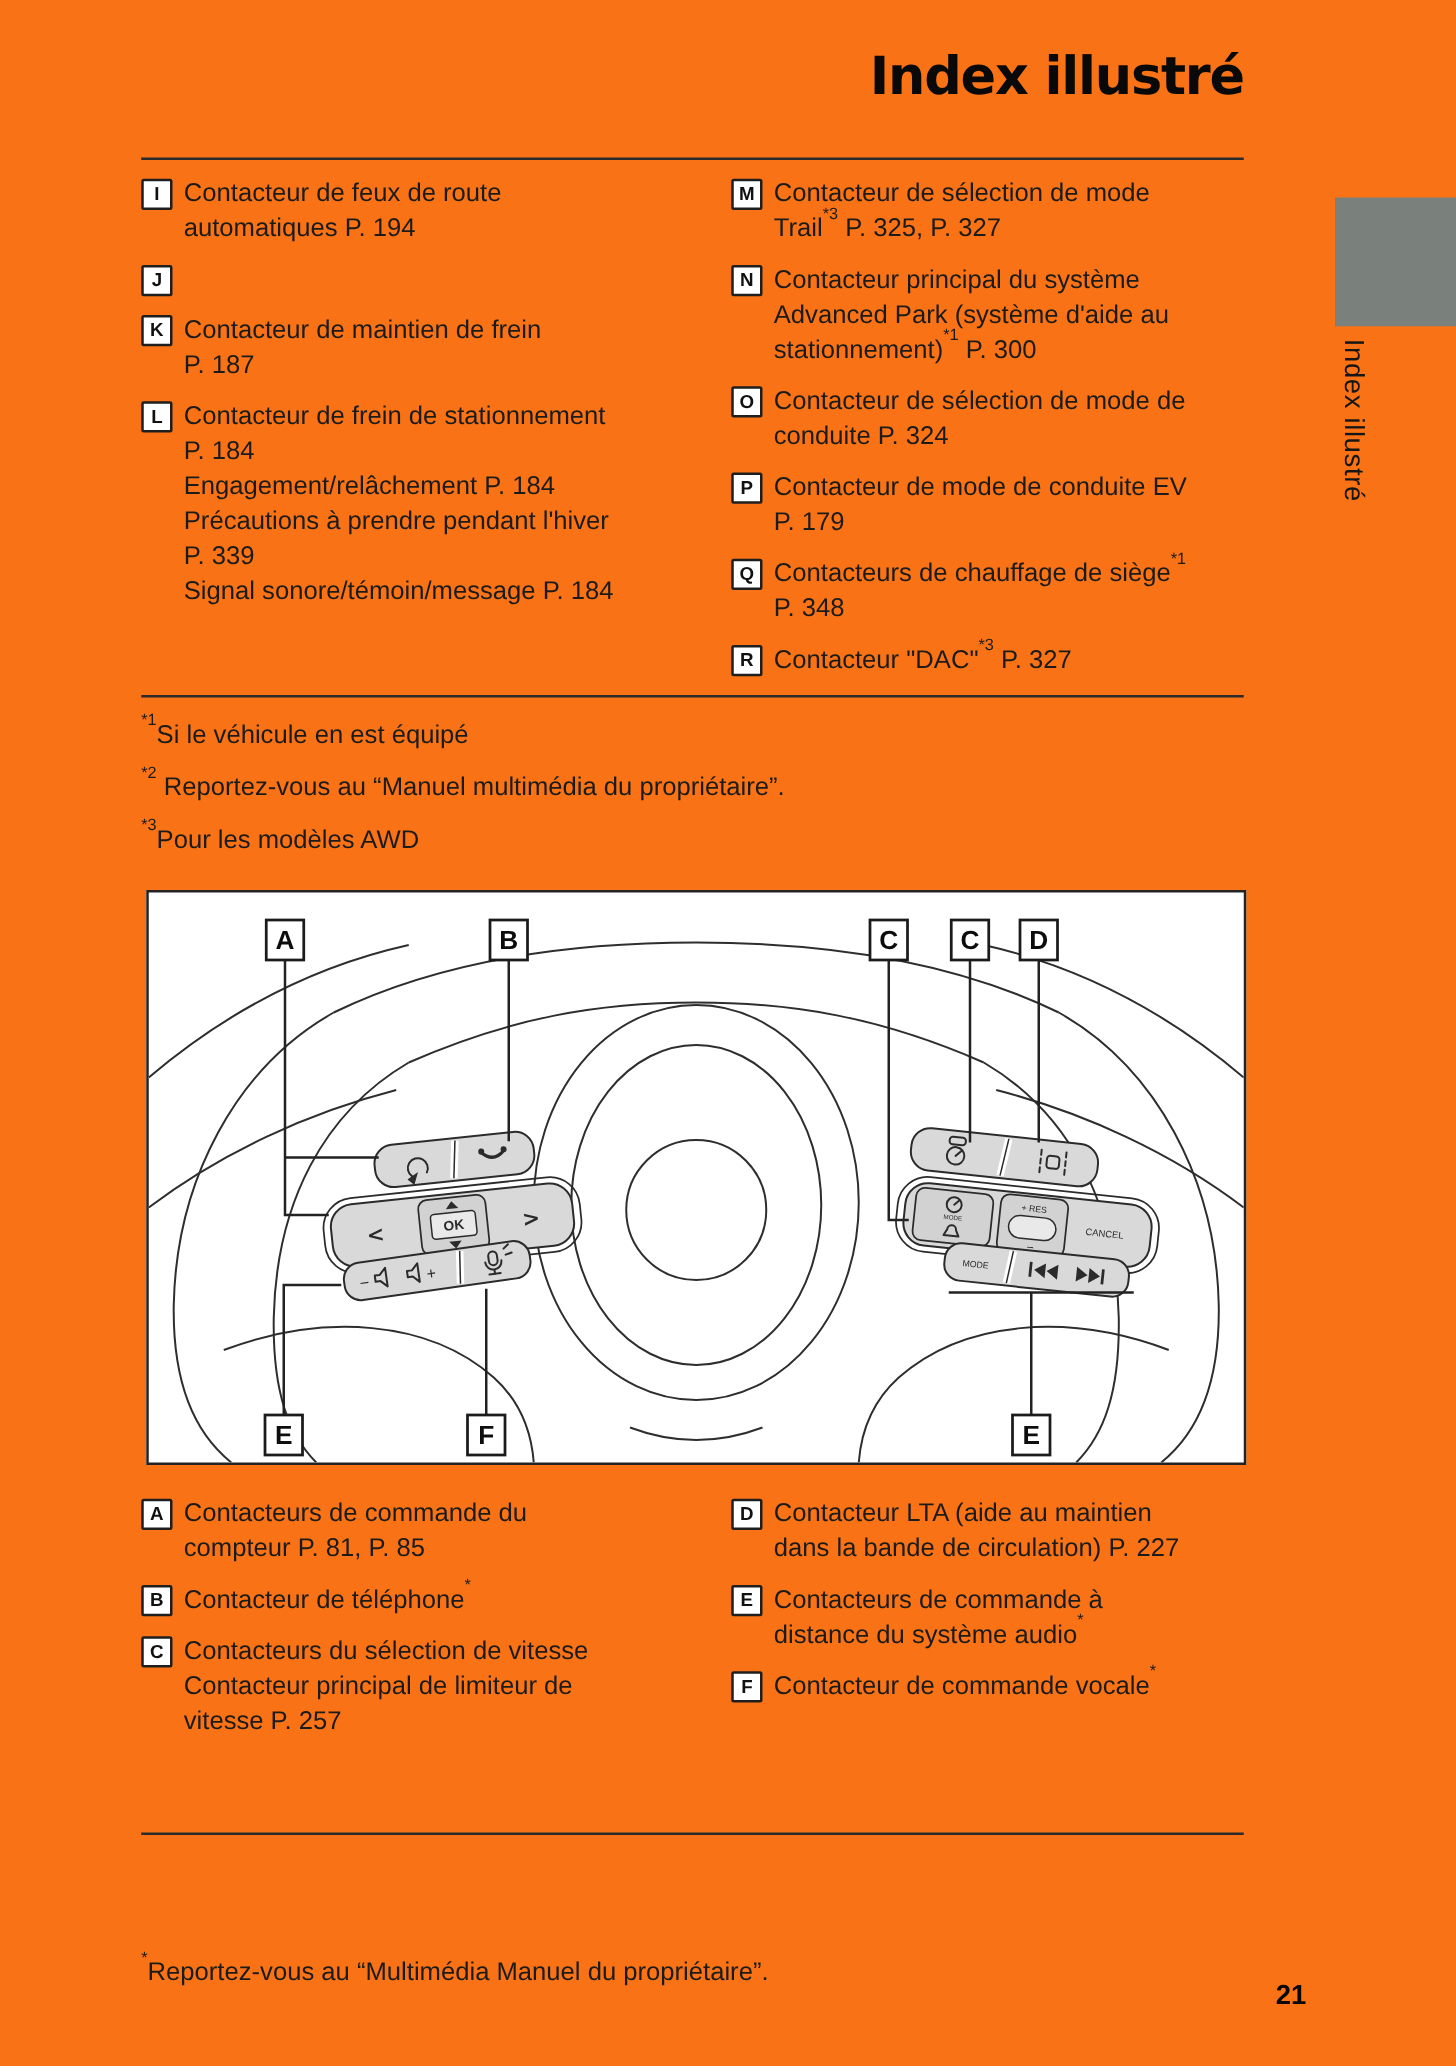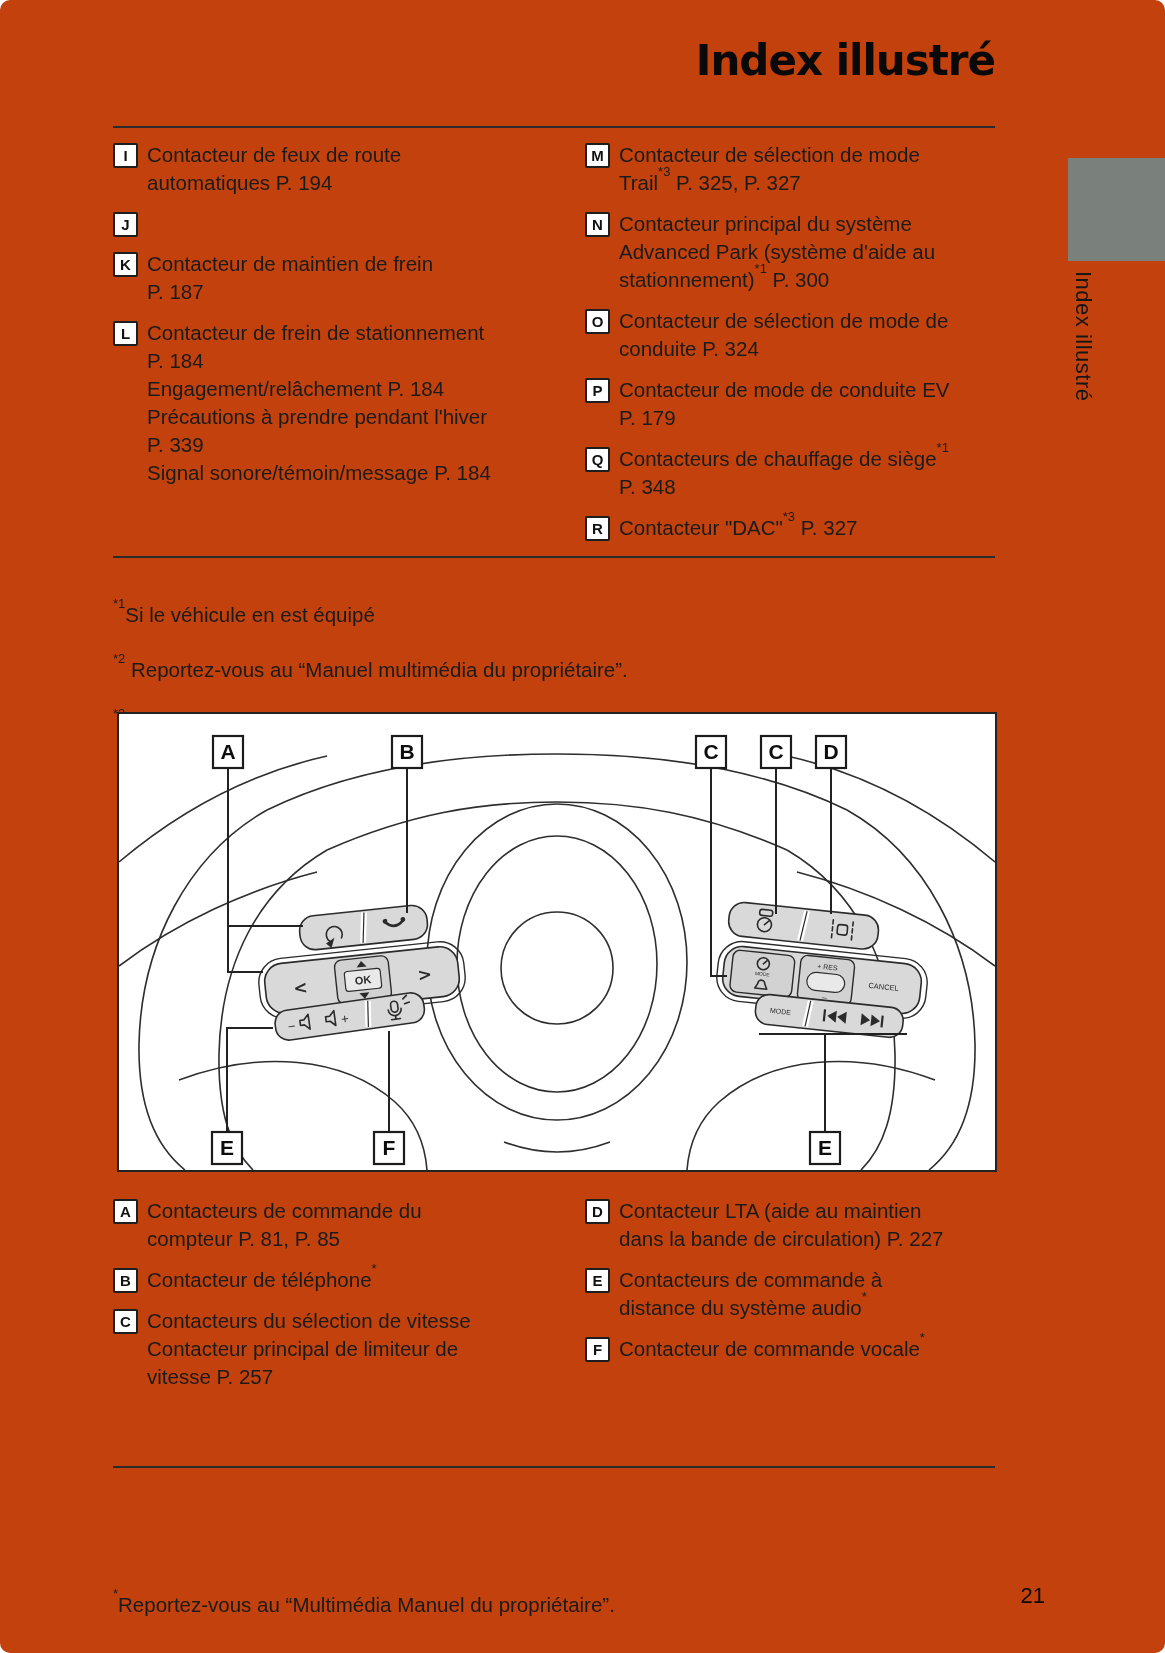--- a/index.html
+++ b/index.html
@@ -1,18 +1,18 @@
 <!DOCTYPE html>
 <html lang="fr"><head>
 <meta charset="utf-8">
 <style>
   html,body{margin:0;padding:0;background:#ffffff;}
   .page{
-    position:relative;width:1165px;height:1653px;background:#c2410c;overflow:hidden;
-    font-family:"Liberation Sans",sans-serif;color:#1b1b1b;border-radius:10px;
+    position:relative;width:1165px;height:1653px;background:#f97316;overflow:hidden;
+    font-family:"Liberation Sans",sans-serif;color:#1b1b1b;
   }
   .page-title{
     position:absolute;top:36px;right:170px;
     font-size:42px;font-weight:bold;letter-spacing:-1px;color:#090909;
     font-family:"DejaVu Sans","Liberation Sans",sans-serif;
   }
   .rule{position:absolute;left:113px;width:882px;height:2px;background:#2b2b2b;}
   #rule-top{top:126px;}
   #rule-mid{top:556px;}
   #rule-bottom{top:1466px;}
@@ -27,34 +27,34 @@
   .badge{
     flex:0 0 auto;width:25px;height:25px;margin-right:9px;margin-top:2px;
     border:2px solid #1e1e1e;border-radius:2px;box-sizing:border-box;
     display:flex;align-items:center;justify-content:center;
     font-size:15px;font-weight:bold;color:#111;background:#fff;
   }
   .item-text{font-size:20.5px;line-height:28px;color:#1b1b1b;}
   sup.fn{font-size:13px;position:relative;top:-6px;line-height:0;}
 
   #footnotes{position:absolute;left:113px;top:574px;}
-  .footnote{font-size:20.5px;line-height:28px;margin-bottom:14px;color:#1b1b1b;margin-top:27px;}
+  .footnote{font-size:20.5px;line-height:28px;margin-bottom:14px;color:#1b1b1b;}
   #bottom-footnote{position:absolute;left:113px;top:1564px;font-size:20.5px;line-height:28px;}
 
   .side-tab-block{position:absolute;left:1068px;top:158px;width:97px;height:103px;background:#7a807b;}
   .side-tab-label{
     position:absolute;left:1070px;top:271px;
     writing-mode:vertical-rl;font-size:22px;color:#161616;letter-spacing:0.5px;
   }
 
   #diagram{
     position:absolute;left:117px;top:712px;width:880px;height:460px;
     border:2px solid #232323;box-sizing:border-box;background:#fff;
   }
-  .page-number{position:absolute;right:120px;top:1583px;font-size:22px;font-weight:normal;color:#090909;}
+  .page-number{position:absolute;right:120px;top:1583px;font-size:22px;font-weight:bold;color:#090909;}
 
   
   .art path,.art ellipse,.art circle{fill:none;stroke:#2e2e2e;stroke-width:1.6;}
   .btn{fill:#d9d9d9;stroke:#2b2b2b;stroke-width:1.6;}
   .btn2{fill:#d2d2d2;stroke:#2b2b2b;stroke-width:1.4;}
   .keyfill{fill:#e9e9e9;stroke:#2b2b2b;stroke-width:1.2;}
   .ring{fill:none;stroke:#2b2b2b;stroke-width:1.4;}
   .icon{fill:none;stroke:#2b2b2b;stroke-width:1.6;stroke-linecap:round;stroke-linejoin:round;}
   .iconfill{fill:#2b2b2b;stroke:none;}
   .notch-bg{stroke:#ffffff;stroke-width:6;}

